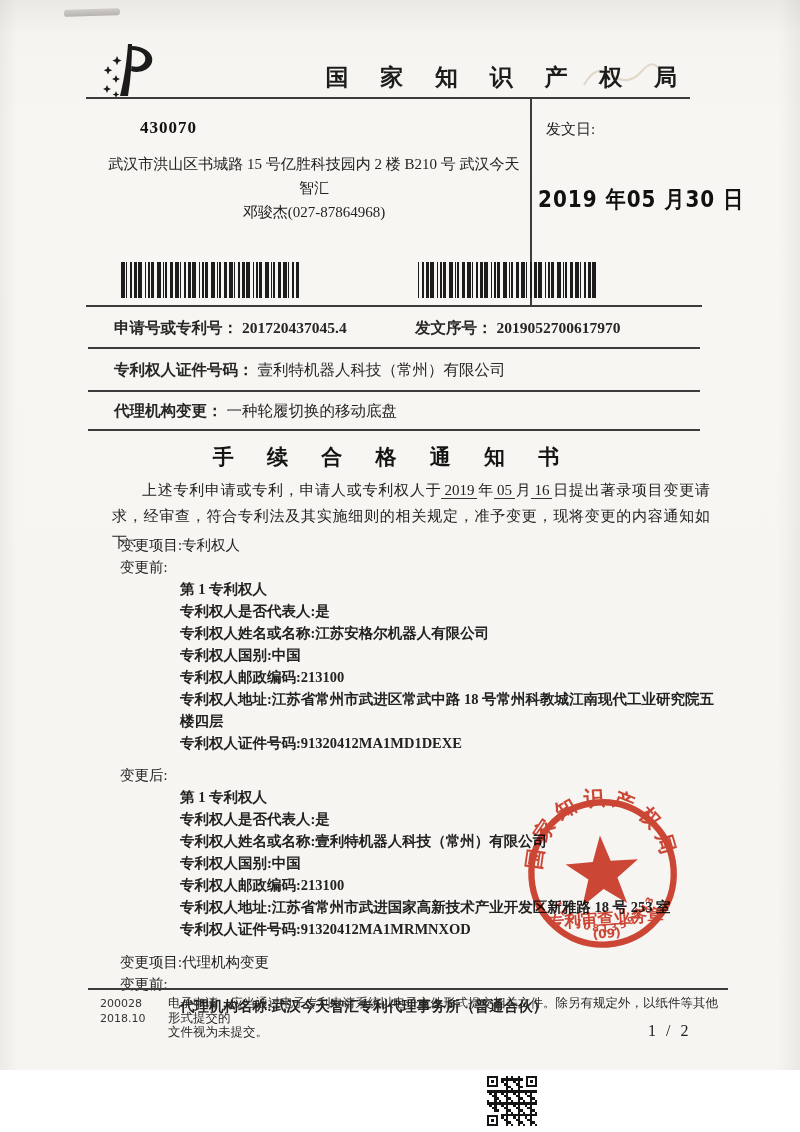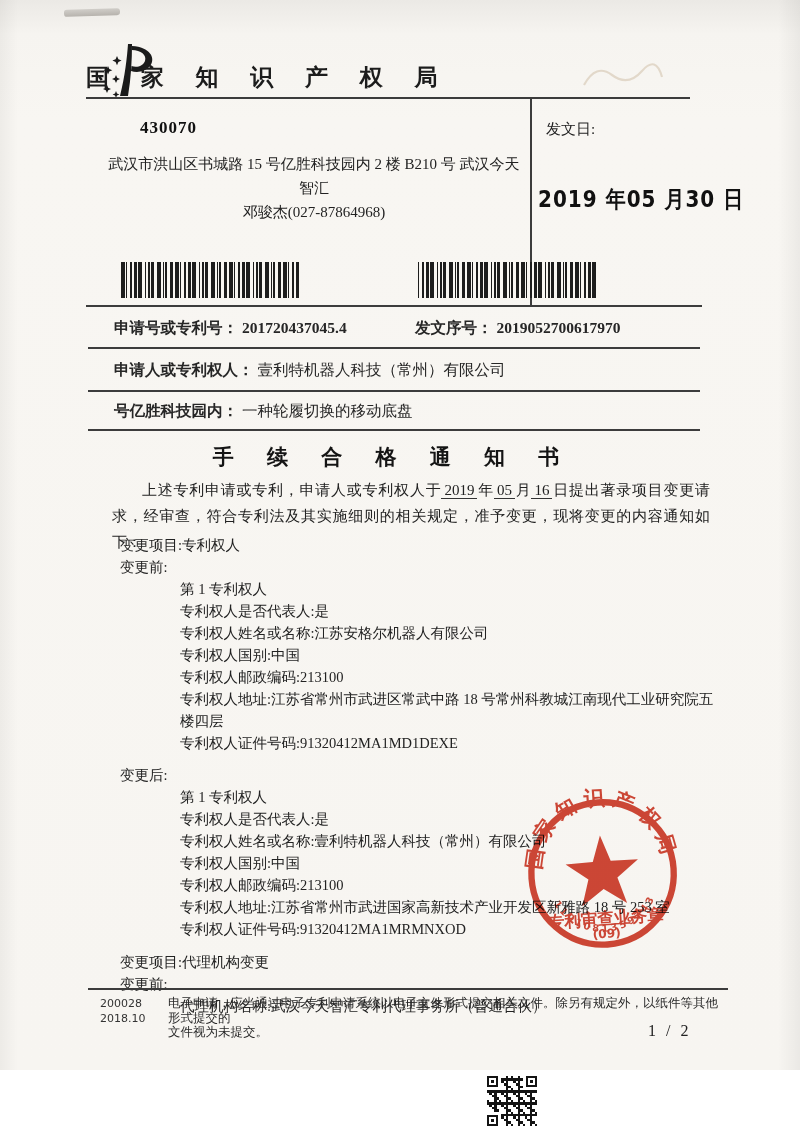--- a/index.html
+++ b/index.html
@@ -25,21 +25,21 @@
   .barcode span{background:#1d1d1d;flex:none;}
   .meta-label{font-weight:bold;font-size:15.5px;}
   .meta-val-b{font-weight:bold;font-size:15.5px;font-family:"Liberation Serif",serif;}
   .meta-val{font-size:15.5px;}
   .notice-title{font-size:21px;font-weight:bold;letter-spacing:14px;text-align:center;color:#141414;}
   .body-par{font-size:15px;line-height:26px;text-align:justify;text-indent:30px;color:#222;}
   .u{border-bottom:1.5px solid #333;padding:0 3px;}
   .flow{font-size:14.5px;line-height:22px;color:#222;}
   .flow .gap1{margin-top:10px;}
   .flow .gap2{margin-top:11px;}
-  .detail-line,.line{margin-left:60px;}
+  .detail-line,.line{margin-left:60px;font-weight:bold;}
   .foot{font-family:"Liberation Serif",serif;font-size:12.5px;line-height:14.5px;color:#2a2a2a;}
   .foot-code{font-family:"DejaVu Sans",sans-serif;font-size:11px;line-height:14.5px;color:#333;}
   .pageno{font-size:16px;letter-spacing:3px;color:#222;}
   .seal{position:absolute;left:505px;top:775px;width:195px;height:195px;
         mix-blend-mode:multiply;opacity:.93;transform:rotate(-4deg);}
   .qr{position:absolute;left:487px;top:1076px;width:50px;height:50px;background:#fff;}
   .qr i{position:absolute;background:#141414;}
   .finder{position:absolute;width:11px;height:11px;border:2px solid #141414;background:#fff;box-sizing:border-box;}
   .finder::after{content:"";position:absolute;left:2px;top:2px;width:3px;height:3px;background:#141414;}
   .wm-text{position:absolute;left:549px;top:1086px;font-size:22px;color:#333;
@@ -63,21 +63,21 @@
         <path d="M30 2 C 29 16 27 34 22 54 L 30 54 C 33 36 34 18 34 2 Z"></path>
         <path d="M34 4 C 52 5 58 16 52 24 C 47 30 39 31 33 29 L 33.5 24 C 39 26 45 24 47 19 C 49 13 43 8 33.8 8 Z"></path>
         <path d="M19 14 l1.4 3.2 3.2 1.4 -3.2 1.4 -1.4 3.2 -1.4 -3.2 -3.2 -1.4 3.2 -1.4 z"></path>
         <path d="M10 24 l1.3 3 3 1.3 -3 1.3 -1.3 3 -1.3 -3 -3 -1.3 3 -1.3 z"></path>
         <path d="M18 33 l1.2 2.8 2.8 1.2 -2.8 1.2 -1.2 2.8 -1.2 -2.8 -2.8 -1.2 2.8 -1.2 z"></path>
         <path d="M9 43 l1.2 2.8 2.8 1.2 -2.8 1.2 -1.2 2.8 -1.2 -2.8 -2.8 -1.2 2.8 -1.2 z"></path>
         <path d="M18 49 l1 2.4 2.4 1 -2.4 1 -1 2.4 -1 -2.4 -2.4 -1 2.4 -1 z"></path>
       </g>
     </svg>
 
-    <div class="abs agency-title" style="left:86px;top:62px;width:604px;text-align:left;">国 家 知 识 产 权 局</div>
+    <div class="abs agency-title" style="left:86px;top:62px;width:604px;text-align:right;">国 家 知 识 产 权 局</div>
 
     <div class="rule" style="left:86px;top:97px;width:604px;"></div>
     <div class="vrule" style="left:530px;top:98px;height:208px;"></div>
     <div class="rule" style="left:86px;top:305px;width:616px;"></div>
 
     <div class="abs postcode" style="left:140px;top:118px;">430070</div>
     <div class="abs addr" style="left:104px;top:152px;width:420px;">
       <div>武汉市洪山区书城路 15 号亿胜科技园内 2 楼 B210 号 武汉今天智汇</div>
       <div>邓骏杰(027-87864968)</div>
     </div>
@@ -174,27 +174,27 @@
       <span class="meta-label">申请号或专利号：</span>
       <span class="meta-val-b">201720437045.4</span>
     </div>
     <div class="abs" style="left:415px;top:318px;">
       <span class="meta-label">发文序号：</span>
       <span class="meta-val-b">2019052700617970</span>
     </div>
     <div class="rule" style="left:88px;top:347px;width:612px;height:1.5px;"></div>
 
     <div class="abs" style="left:114px;top:360px;">
-      <span class="meta-label">申请人或专利权人：</span>
+      <span class="meta-label">专利权人证件号码：</span>
       <span class="meta-val">壹利特机器人科技（常州）有限公司</span>
     </div>
     <div class="rule" style="left:88px;top:390px;width:612px;height:1.5px;"></div>
 
     <div class="abs" style="left:114px;top:401px;">
-      <span class="meta-label">号亿胜科技园内：</span>
+      <span class="meta-label">代理机构变更：</span>
       <span class="meta-val">一种轮履切换的移动底盘</span>
     </div>
     <div class="rule" style="left:88px;top:429px;width:612px;height:1.5px;"></div>
 
     <div class="abs notice-title" style="left:86px;top:443px;width:614px;">手 续 合 格 通 知 书</div>
 
     <div class="abs body-par" style="left:112px;top:477px;width:598px;">
       <span>上述专利申请或专利，申请人或专利权人于</span><span class="u">2019</span><span>年</span><span class="u">05</span><span>月</span><span class="u">16</span><span>日</span><span>提出著录项目变更请求，经审查，符合专利法及其实施细则的相关规定，准予变更，现将变更的内容通知如下：</span>
     </div>
 

